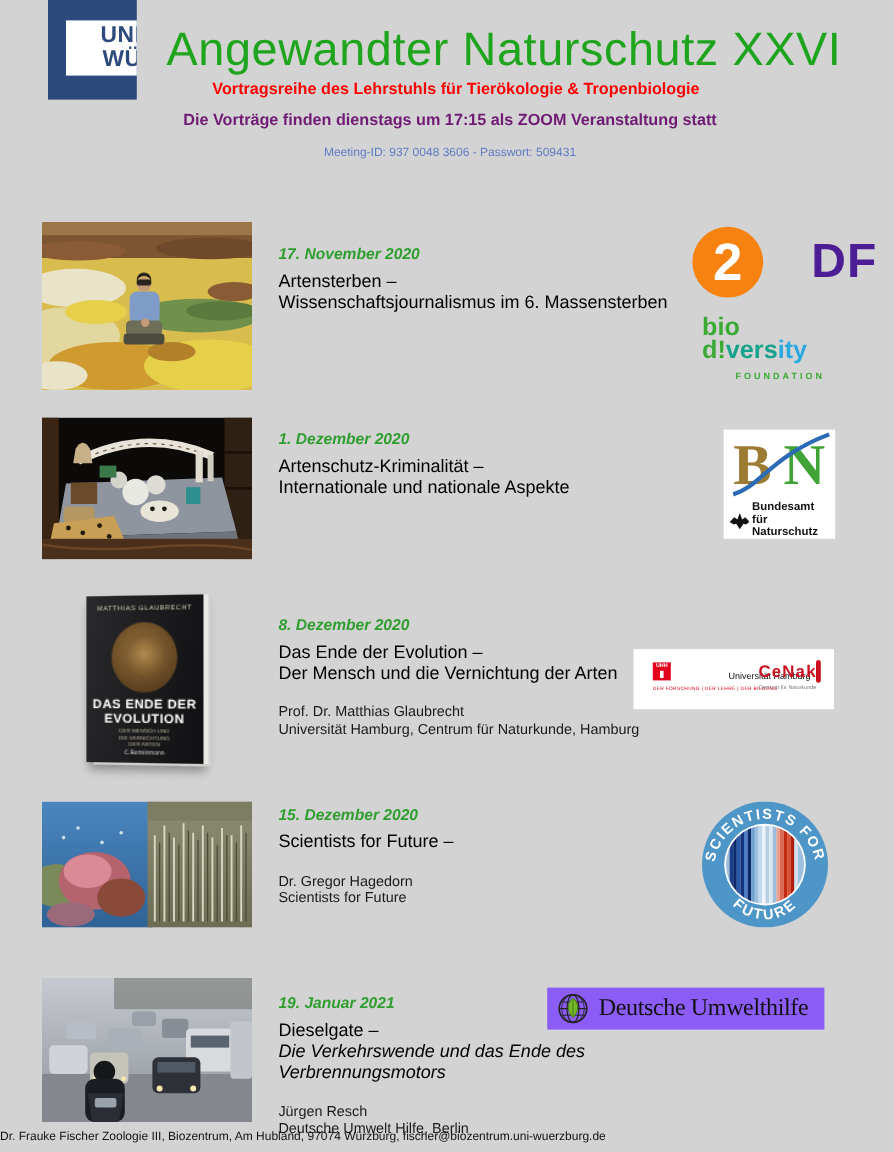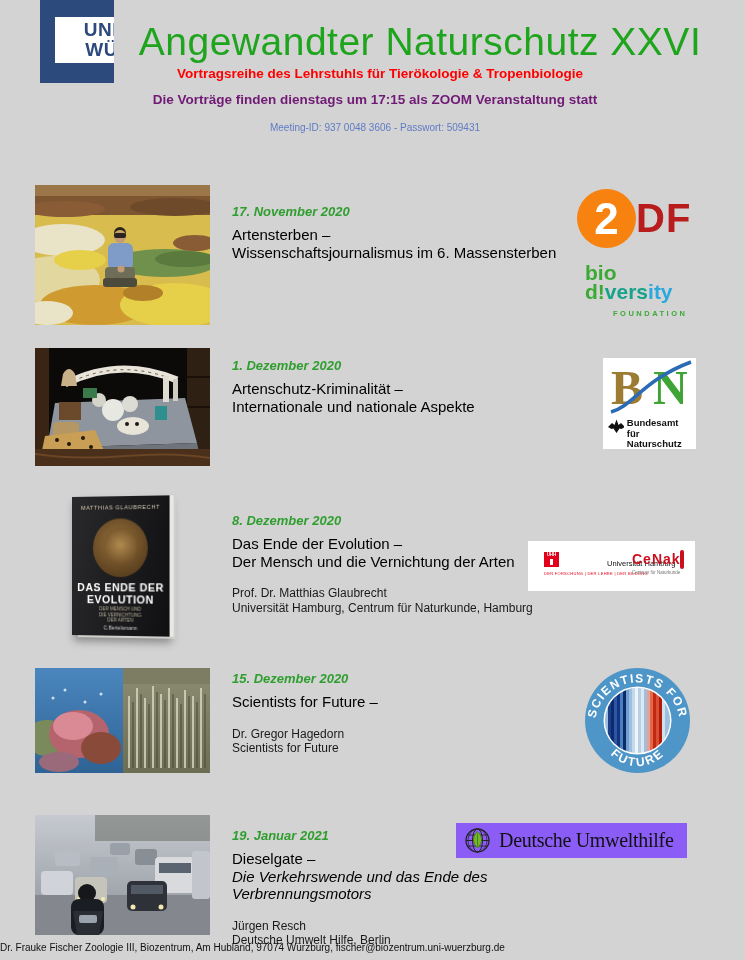--- a/index.html
+++ b/index.html
@@ -26,31 +26,31 @@
   .talk-title{margin-top:7px;font-size:15px;line-height:17.5px;color:#000;}
   .talk-speaker{margin-top:16px;font-size:12px;line-height:14.5px;color:#1a1a1a;}
   .row1 .talk-speaker{margin-top:26px;}
   .it{font-style:italic;}
 
   
   .zdf{left:577px;top:4px;width:120px;height:60px;}
   .zdf-circle{position:absolute;left:0;top:0;width:59px;height:59px;border-radius:50%;background:#f8820f;
               display:flex;align-items:center;justify-content:center;}
   .zdf-circle span{color:#fff;font-size:44px;font-weight:bold;}
-  .zdf-df{position:absolute;left:59px;top:7px;font-size:40px;font-weight:bold;color:#b91c1c;letter-spacing:1px;}
+  .zdf-df{position:absolute;left:59px;top:7px;font-size:40px;font-weight:bold;color:#4c1d95;letter-spacing:1px;padding-left:40px;}
   .bio{left:585px;top:78px;width:120px;line-height:19px;font-weight:bold;font-size:21px;}
   .bio .g{color:#3aaa35;} .bio .t{color:#17a28b;} .bio .b{color:#2aa9e0;}
   .bio-foundation{font-size:7.5px;letter-spacing:2.5px;color:#3aaa35;margin-left:28px;margin-top:3px;}
 
   
   .bfn{left:603px;top:10px;width:93px;height:91px;background:#fff;}
   .bfn-letters{position:absolute;left:0;top:0;width:93px;height:58px;}
   .bfn-b{position:absolute;left:8px;top:2px;font-family:"Liberation Serif",serif;font-size:48px;font-weight:bold;color:#9c7c33;}
   .bfn-n{position:absolute;left:50px;top:2px;font-family:"Liberation Serif",serif;font-size:48px;font-weight:bold;color:#3fa435;}
-  .bfn-bottom{position:absolute;left:4px;top:60px;display:flex;}
+  .bfn-bottom{position:absolute;left:4px;top:60px;display:flex;align-items:center;}
   .bfn-name{font-size:9.5px;font-weight:bold;line-height:10.5px;color:#111;margin-left:3px;}
 
   
   .book{left:72px;top:2px;width:96px;height:138px;background:linear-gradient(100deg,#2a2a2c 0%,#1b1b1d 55%,#101012 100%);
         transform:perspective(500px) rotateY(-7deg);transform-origin:left center;
         box-shadow:4px 0 0 #e8e8e4,6px 2px 0 #cfcfcb,2px 6px 8px rgba(0,0,0,.35);text-align:center;color:#fff;}
   .book-author{position:absolute;left:0;top:8px;width:100%;font-size:5.5px;letter-spacing:.6px;color:#cfc7ad;}
   .book-shell{position:absolute;left:21px;top:22px;width:54px;height:58px;border-radius:50%;
               background:radial-gradient(circle at 45% 40%,#96713d,#5a3f1e 75%);}
   .book-shell::before{content:"";position:absolute;left:11px;top:9px;width:32px;height:38px;border-radius:50%;

